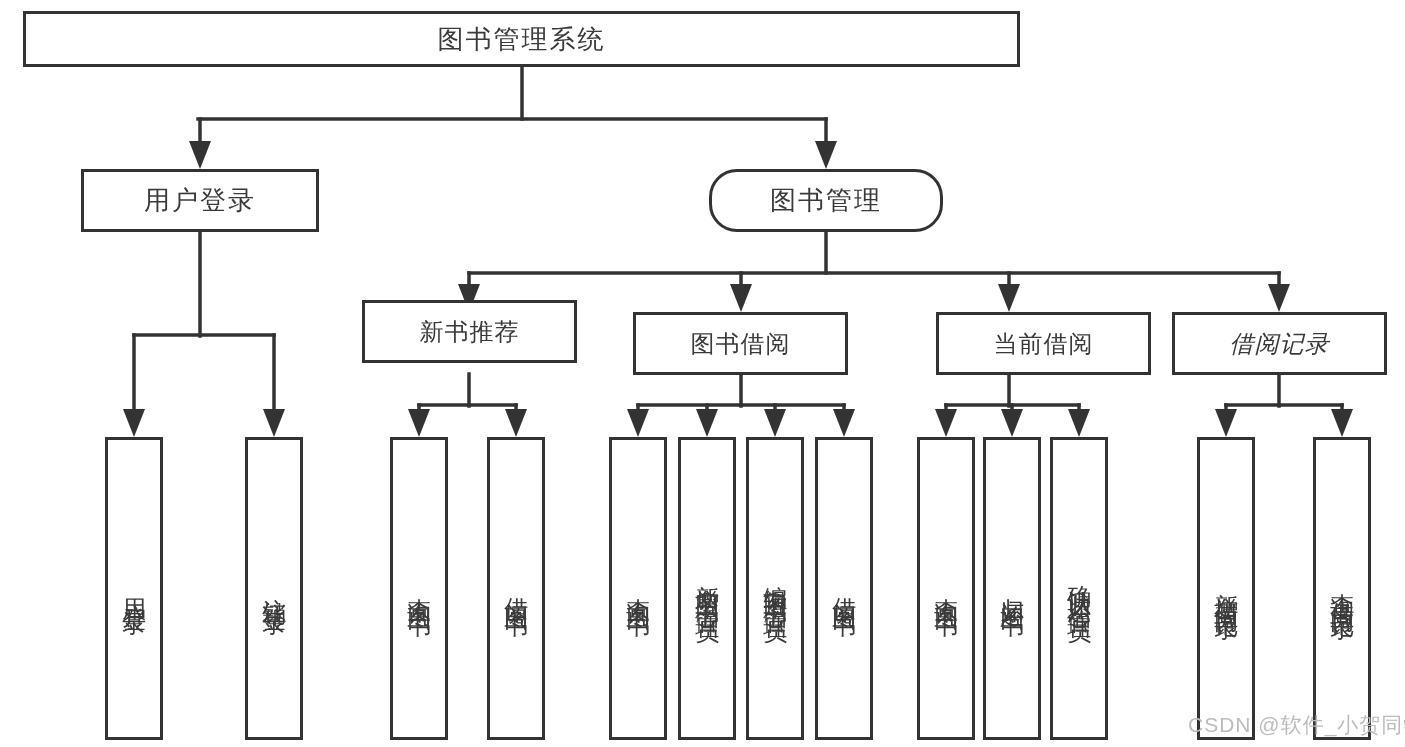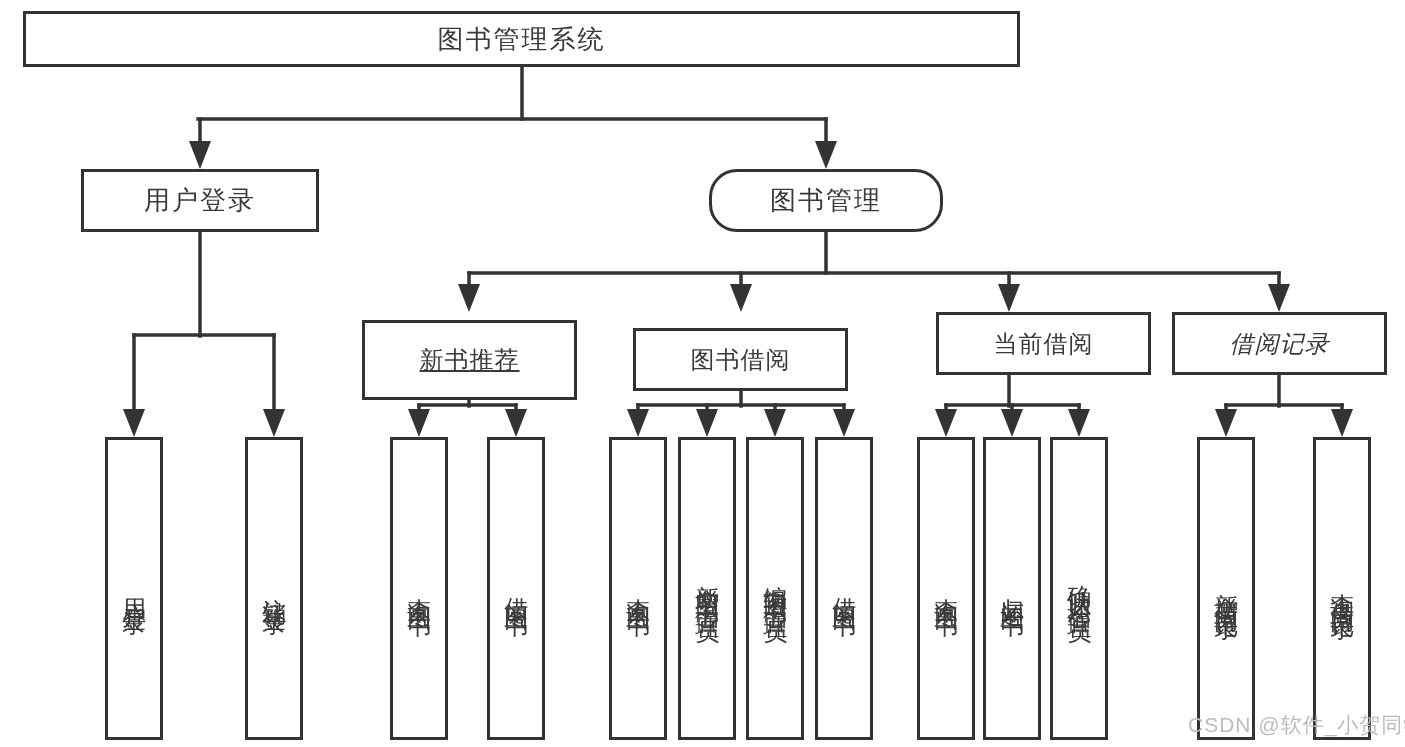--- a/index.html
+++ b/index.html
@@ -130,22 +130,22 @@
       <line x1="1342" y1="405" x2="1342" y2="415"></line>
       <polygon points="1331,409 1353,409 1342,437"></polygon>
     </g>
   </svg>
 
   <div class="box h-label" style="left:23px; top:11px; width:997px; height:56px;">图书管理系统</div>
 
   <div class="box h-label" style="left:81px; top:169px; width:238px; height:63px;">用户登录</div>
   <div class="box h-label" style="left:709px; top:169px; width:234px; height:63px;border-radius:28px;">图书管理</div>
 
-  <div class="box h-label-sm" style="left:362px; top:320px; width:215px; height:80px;text-decoration:underline;">新书推荐</div>
-  <div class="box h-label-sm" style="left:633px; top:328px; width:215px; height:63px;">图书借阅</div>
+  <div class="box h-label-sm" style="left:362px; top:300px; width:215px; height:63px;">新书推荐</div>
+  <div class="box h-label-sm" style="left:633px; top:312px; width:215px; height:63px;">图书借阅</div>
   <div class="box h-label-sm" style="left:936px; top:312px; width:215px; height:63px;">当前借阅</div>
   <div class="box h-label-sm" style="left:1172px; top:312px; width:215px; height:63px;font-style:italic;">借阅记录</div>
 
   <div class="box leaf" style="left:105px; top:437px; width:58px; height:303px;">用户登录</div>
   <div class="box leaf" style="left:245px; top:437px; width:58px; height:303px;">注销登录</div>
 
   <div class="box leaf" style="left:390px; top:437px; width:58px; height:303px;">查询图书</div>
   <div class="box leaf" style="left:487px; top:437px; width:58px; height:303px;">借阅图书</div>
 
   <div class="box leaf" style="left:609px; top:437px; width:58px; height:303px;">查询图书</div>

